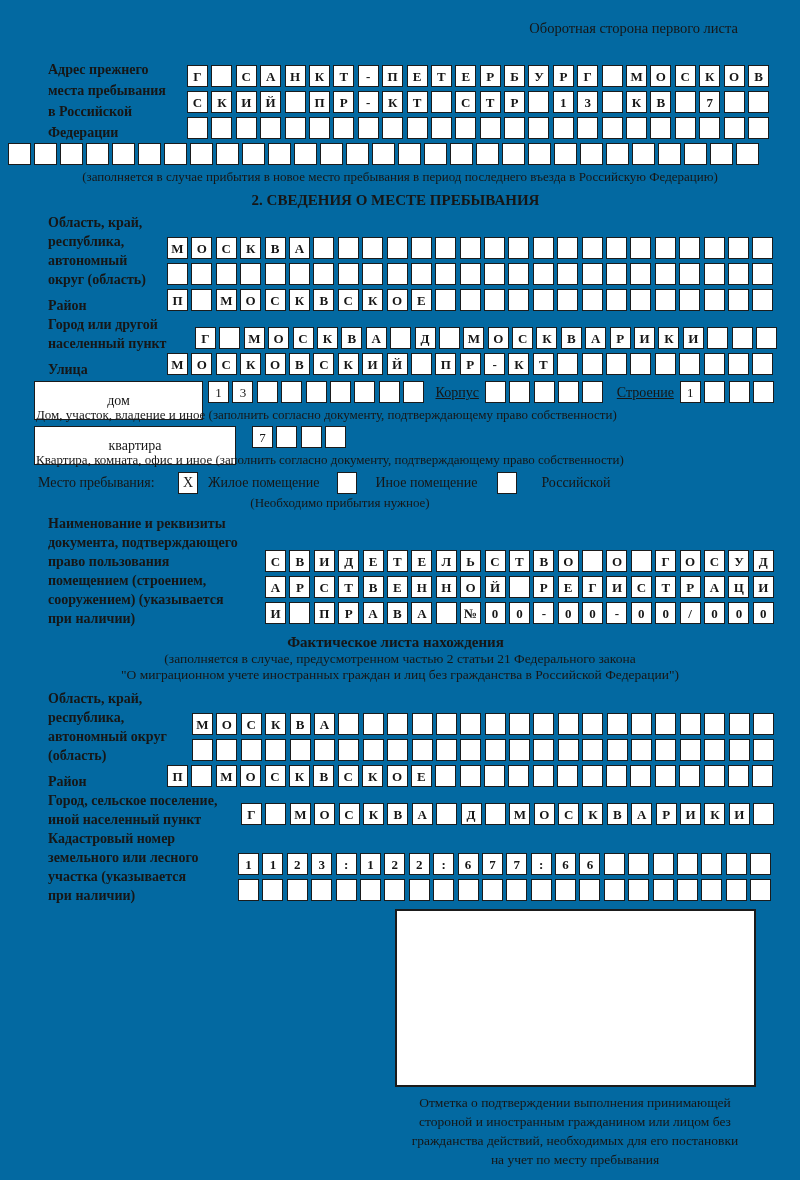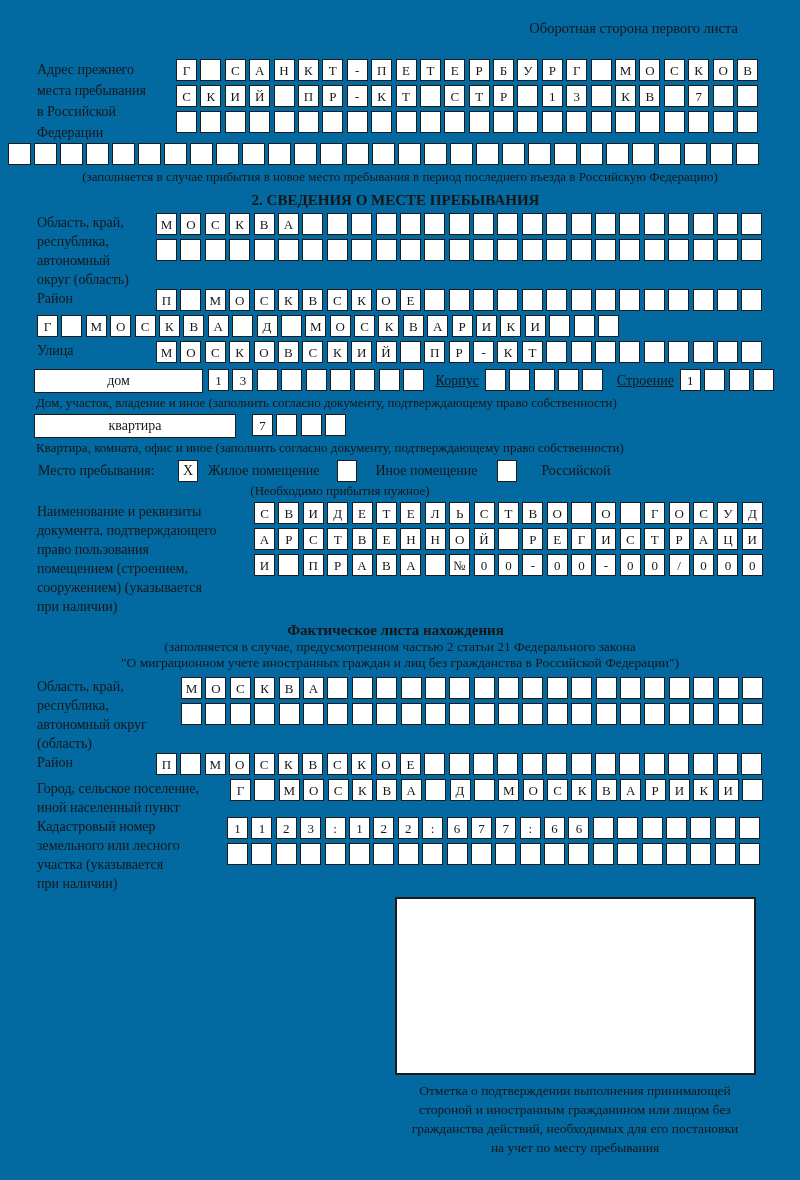--- a/index.html
+++ b/index.html
@@ -15,33 +15,33 @@
   .box-row { display:flex; height:22px; margin-bottom:4px; }
   .cell {
     box-sizing:border-box; flex:0 0 auto; width:21px; height:22px;
     border:1.6px solid #1b1b1b; margin-right:3.4px;
     display:inline-flex; align-items:center; justify-content:center;
     font-size:13px; line-height:1; background:#fff;
   }
   .wide .cell { width:23px; margin-right:3px; }
 
   
-  .frow { display:flex; align-items:flex-start; margin-left:37px; }
+  .frow { display:flex; align-items:flex-end; margin-left:48px;font-weight:bold; }
   .flabel { flex:0 0 auto; font-size:14px; line-height:19px; white-space:pre-line; }
   .addr-label { line-height:21px; }
   .lw119{width:119px} .lw139{width:139px} .lw144{width:144px} .lw147{width:147px}
   .lw190{width:190px} .lw193{width:193px} .lw217{width:217px}
 
   .caption { font-size:13px; line-height:15px; }
   .center { text-align:center; }
   .sec-title { margin:8px 9px 0 0; font-size:15px; font-weight:bold; text-align:center; }
 
   .dom-row { display:flex; align-items:flex-start; margin-left:34px; margin-top:2px; height:26px; }
   .named-rect {
-    box-sizing:border-box; border:1.6px solid #1b1b1b; height:24px;
+    box-sizing:border-box; border:1.6px solid #1b1b1b; height:39px;
     display:flex; align-items:center; justify-content:center; font-size:14px; background:#fff;text-align:right;
   }
   .rect-dom { width:169px; margin-right:5px; }
   .rect-kv  { width:202px; margin-right:16px; }
   .inline-lbl { font-size:14px; line-height:24px;text-decoration:underline; }
 
   .mesto-row { display:flex; align-items:center; margin-left:38px; margin-top:4px; height:24px; font-size:14px; }
   .cb {
     box-sizing:border-box; width:20px; height:22px; border:1.6px solid #1b1b1b;
     display:inline-flex; align-items:center; justify-content:center; font-size:14px; background:#fff;
@@ -273,20 +273,22 @@
         <span class="cell"></span>
         <span class="cell"></span>
         <span class="cell"></span>
         <span class="cell"></span>
         <span class="cell"></span>
         <span class="cell"></span>
       </div>
   </div>
 
   <div class="frow">
+    <div class="flabel lw147">Город или другой
+населенный пункт</div>
     <div class="box-row">
         <span class="cell">Г</span>
         <span class="cell"></span>
         <span class="cell">М</span>
         <span class="cell">О</span>
         <span class="cell">С</span>
         <span class="cell">К</span>
         <span class="cell">В</span>
         <span class="cell">А</span>
         <span class="cell"></span>

